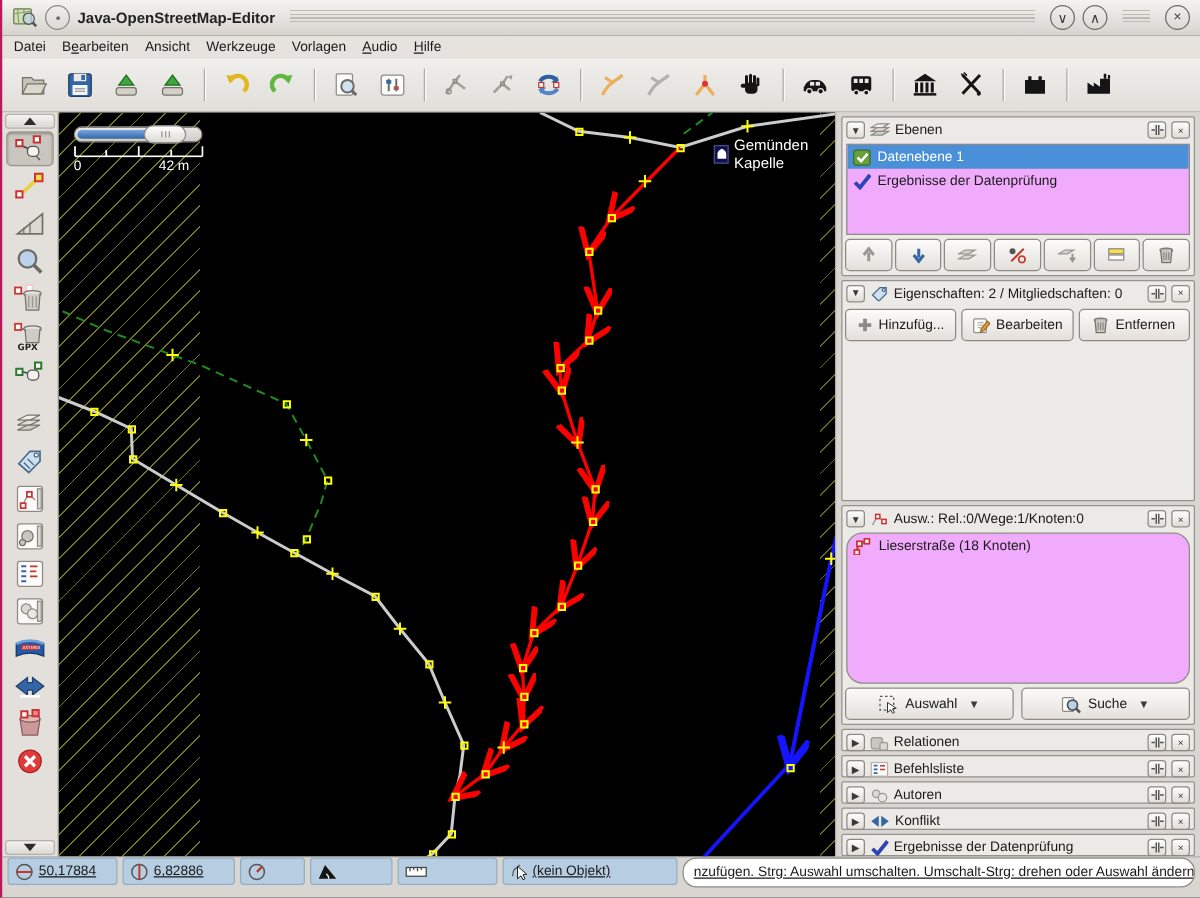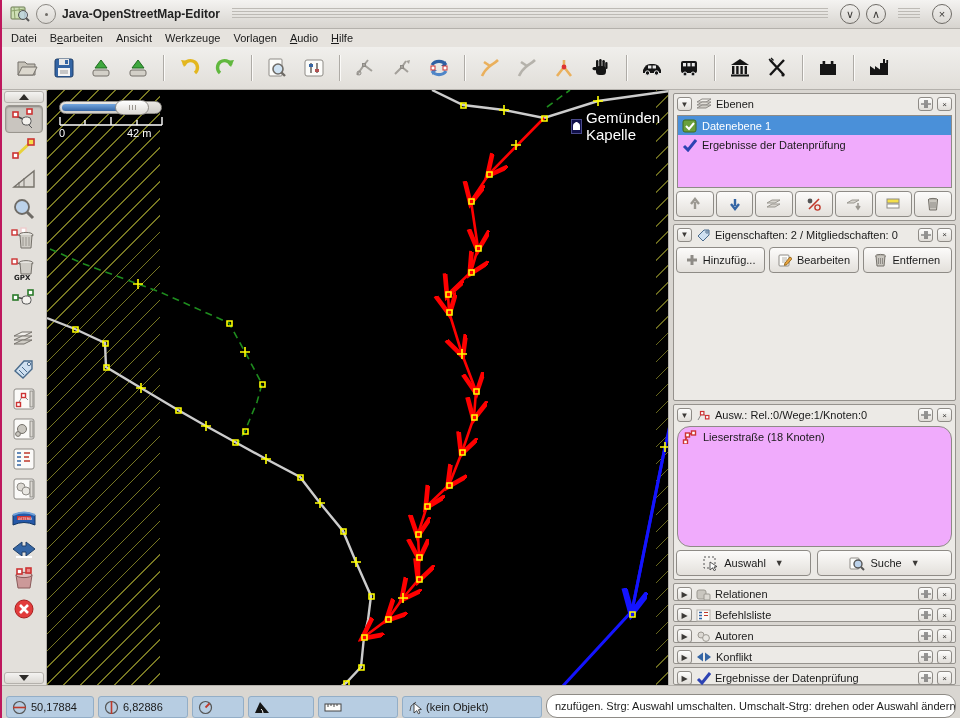--- a/index.html
+++ b/index.html
@@ -44,21 +44,21 @@
   .zoomslider{position:absolute;left:12px;top:11px;width:103px;height:13px;background:linear-gradient(#e9e7e3,#cfccc7);border:1px solid #8e8b86;border-radius:7px;box-sizing:border-box;}
   .zoomfill{position:absolute;left:2px;top:2px;height:7px;width:62px;background:linear-gradient(#74a7e0,#3465a4);border-radius:4px;}
   .zoomhandle{position:absolute;left:55px;top:-2px;width:34px;height:15px;background:linear-gradient(#ffffff,#dcd9d4);border:1px solid #8e8b86;border-radius:8px;box-sizing:border-box;display:flex;align-items:center;justify-content:center;gap:2px;}
   .zoomhandle i{width:1px;height:5px;background:#9a968f;}
   .scalebar{position:absolute;left:12px;top:26px;width:104px;height:10px;}
   .scalelabels{position:absolute;left:12px;top:37px;width:104px;color:#fff;font-size:11px;}
   .scalelabels .s0{position:absolute;left:0;}
   .scalelabels .s1{position:absolute;left:68px;}
   .poi{position:absolute;left:524px;top:19px;display:flex;align-items:center;gap:4px;}
   .poiicon{width:13px;height:13px;background:#10104a;border:1px solid #4a4a8a;display:flex;align-items:center;justify-content:center;}
-  .poilabel{color:#fff;font-size:15px;text-shadow:1px 1px 1px #000;}
+  .poilabel{color:#fff;font-size:12px;text-shadow:1px 1px 1px #000;}
   
   .rightcol{flex:0 0 292px;width:292px;background:#d9d6d1;border-left:1px solid #b4b1ac;padding:3px 4px 0 4px;display:flex;flex-direction:column;gap:3px;box-sizing:border-box;}
   .panel{background:#eceae6;border:1px solid #95928d;border-radius:2px;display:flex;flex-direction:column;box-sizing:border-box;}
   .phead{height:18px;flex:0 0 18px;display:flex;align-items:center;gap:4px;padding:1px 3px;}
   .ptitle{flex:1;white-space:nowrap;overflow:hidden;color:#1a1a1a;}
   .hbtn{width:15px;height:14px;flex:0 0 15px;border:1px solid #8e8b86;border-radius:3px;background:linear-gradient(#fdfdfc,#e0ddd8);display:flex;align-items:center;justify-content:center;font-size:8px;color:#3c3a37;box-sizing:border-box;}
   .listbox{background:#f0abfc;border:1px solid #8e8b86;margin:1px 3px;overflow:hidden;}
   .lrow{height:19px;display:flex;align-items:center;gap:5px;padding:0 4px;white-space:nowrap;}
   .lrow.sel{background:#4a90d9;color:#fff;}
   .btnrow{display:flex;gap:2px;padding:2px 3px 3px 2px;}
@@ -69,21 +69,21 @@
   .tch{border:1px solid #b1aea9;border-radius:3px;background:linear-gradient(#fbfaf9,#e9e7e3);padding:1px 5px;box-sizing:border-box;}
   .tch.k{width:135px;}
   .tch.v{flex:1;}
   .trow{display:flex;height:17px;line-height:17px;border-bottom:1px solid #e4e2de;}
   .trow .tk{width:134px;padding:0 5px;box-sizing:border-box;border-right:1px solid #c8c5c0;overflow:hidden;}
   .trow .tv{flex:1;padding:0 5px;overflow:hidden;}
   .trow.sel{background:#4a90d9;color:#fff;border-bottom-color:#4a90d9;}
   .cpanel{height:18px;flex:0 0 18px;}
   .dd{margin-left:4px;font-size:9px;color:#3c3a37;}
   
-  .statusbar{height:33px;flex:0 0 33px;background:#d9d6d1;border-top:1px solid #b4b1ac;display:flex;align-items:flex-end;gap:4px;padding:0 4px;box-sizing:border-box;}
+  .statusbar{height:33px;flex:0 0 33px;background:#d9d6d1;border-top:1px solid #b4b1ac;display:flex;align-items:flex-start;gap:4px;padding:0 4px;box-sizing:border-box;text-decoration:underline;}
   .sfield{height:22px;background:#b7cde2;border:1px solid #93aec7;border-radius:3px;display:flex;align-items:center;gap:4px;padding:0 5px;box-sizing:border-box;white-space:nowrap;}
   .helpbox{flex:1;height:24px;background:#fff;border:1px solid #8e8b86;border-radius:11px;display:flex;align-items:center;padding:0 8px;box-sizing:border-box;overflow:hidden;white-space:nowrap;}
   svg{display:block;}
 </style>
 </head>
 <body>
 
 <div id="win">
 
   <div class="titlebar">

